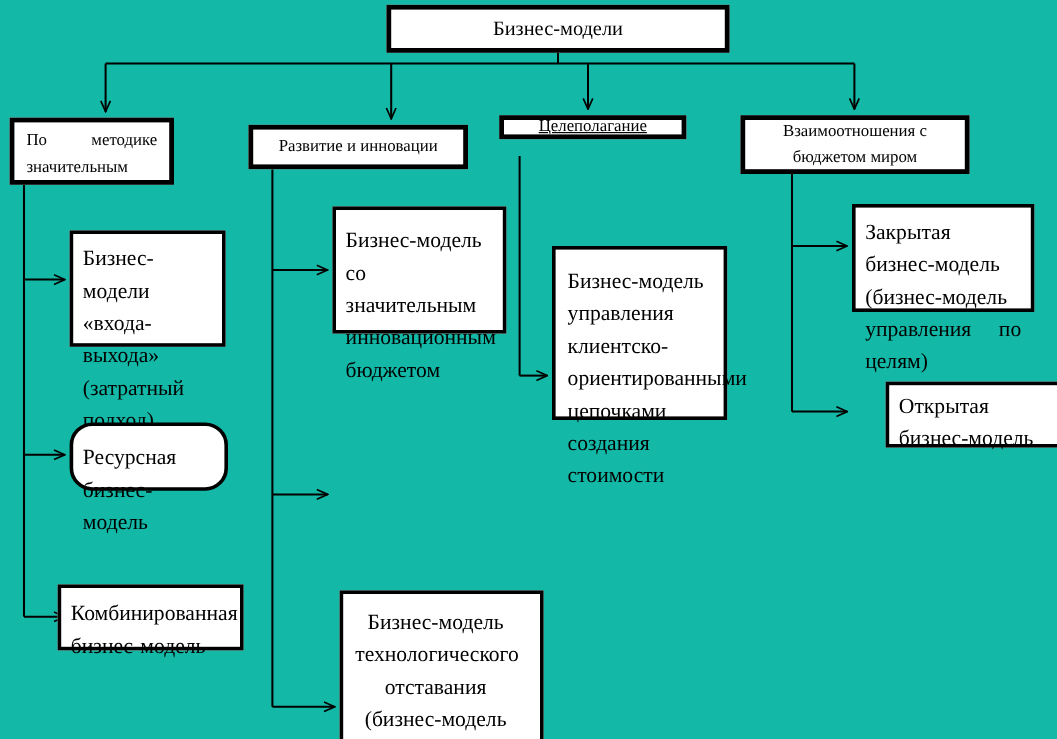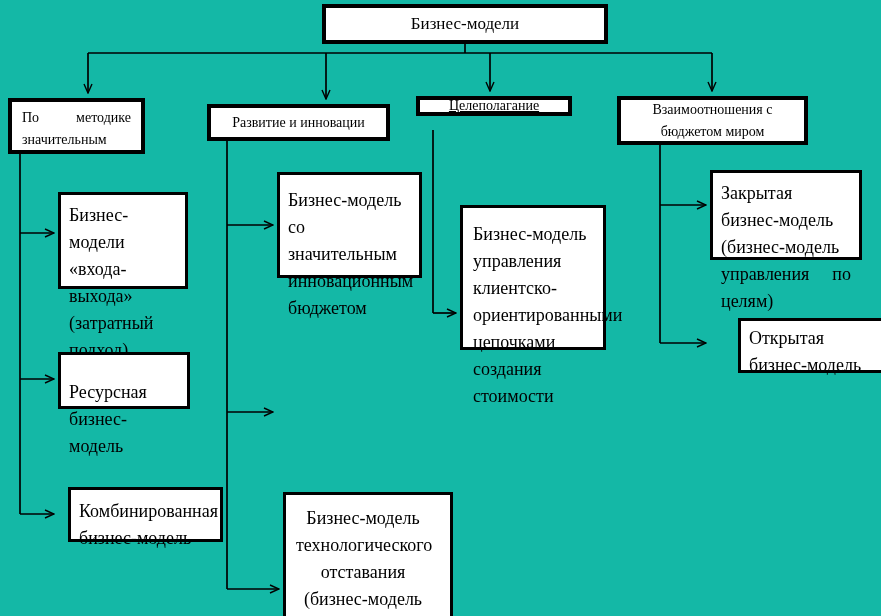--- a/index.html
+++ b/index.html
@@ -48,22 +48,22 @@
     text-align: center;
   }
   
   .n-root { left: 322px; top: 4px;  width: 286px; height: 40px; }
   .n-h1   { left: 8px;   top: 98px; width: 137px; height: 56px;
             display: block; text-align: justify; padding: 5px 10px 0 10px; line-height: 1.6; }
   .n-h2   { left: 207px; top: 104px; width: 183px; height: 37px; }
   .n-h3   { left: 416px; top: 96px;  width: 156px; height: 20px; text-decoration: underline; }
   .n-h4   { left: 617px; top: 96px;  width: 191px; height: 49px; }
   .n-l1   { left: 58px;  top: 192px; width: 130px; height: 97px; }
-  .n-l2   { left: 58px;  top: 352px; width: 132px; height: 57px; padding-top: 24px; }
-  .n-l3   { left: 68px;  top: 487px; width: 155px; height: 55px; padding-top: 8px; }
+  .n-l2   { left: 58px;  top: 352px; width: 132px; height: 57px; padding-top: 13px; border-radius: 19px; }
+  .n-l3   { left: 48px;  top: 487px; width: 155px; height: 55px; padding-top: 8px; }
   .n-c21  { left: 277px; top: 172px; width: 145px; height: 106px; padding-top: 12px; }
   .n-c22  { left: 277px; top: 355px; width: 106px; height: 126px; line-height: 1.45; }
   .n-c23  { left: 283px; top: 492px; width: 170px; height: 156px; padding: 10px 20px 7px 10px; text-align: center; }
   .n-c31  { left: 460px; top: 205px; width: 146px; height: 145px; padding: 13px 10px 7px 10px; }
   .n-c41  { left: 710px; top: 170px; width: 152px; height: 90px; text-align: justify; }
   .n-c42  { left: 738px; top: 318px; width: 148px; height: 55px; padding-top: 4px; }
 </style>
 </head>
 <body>
 

